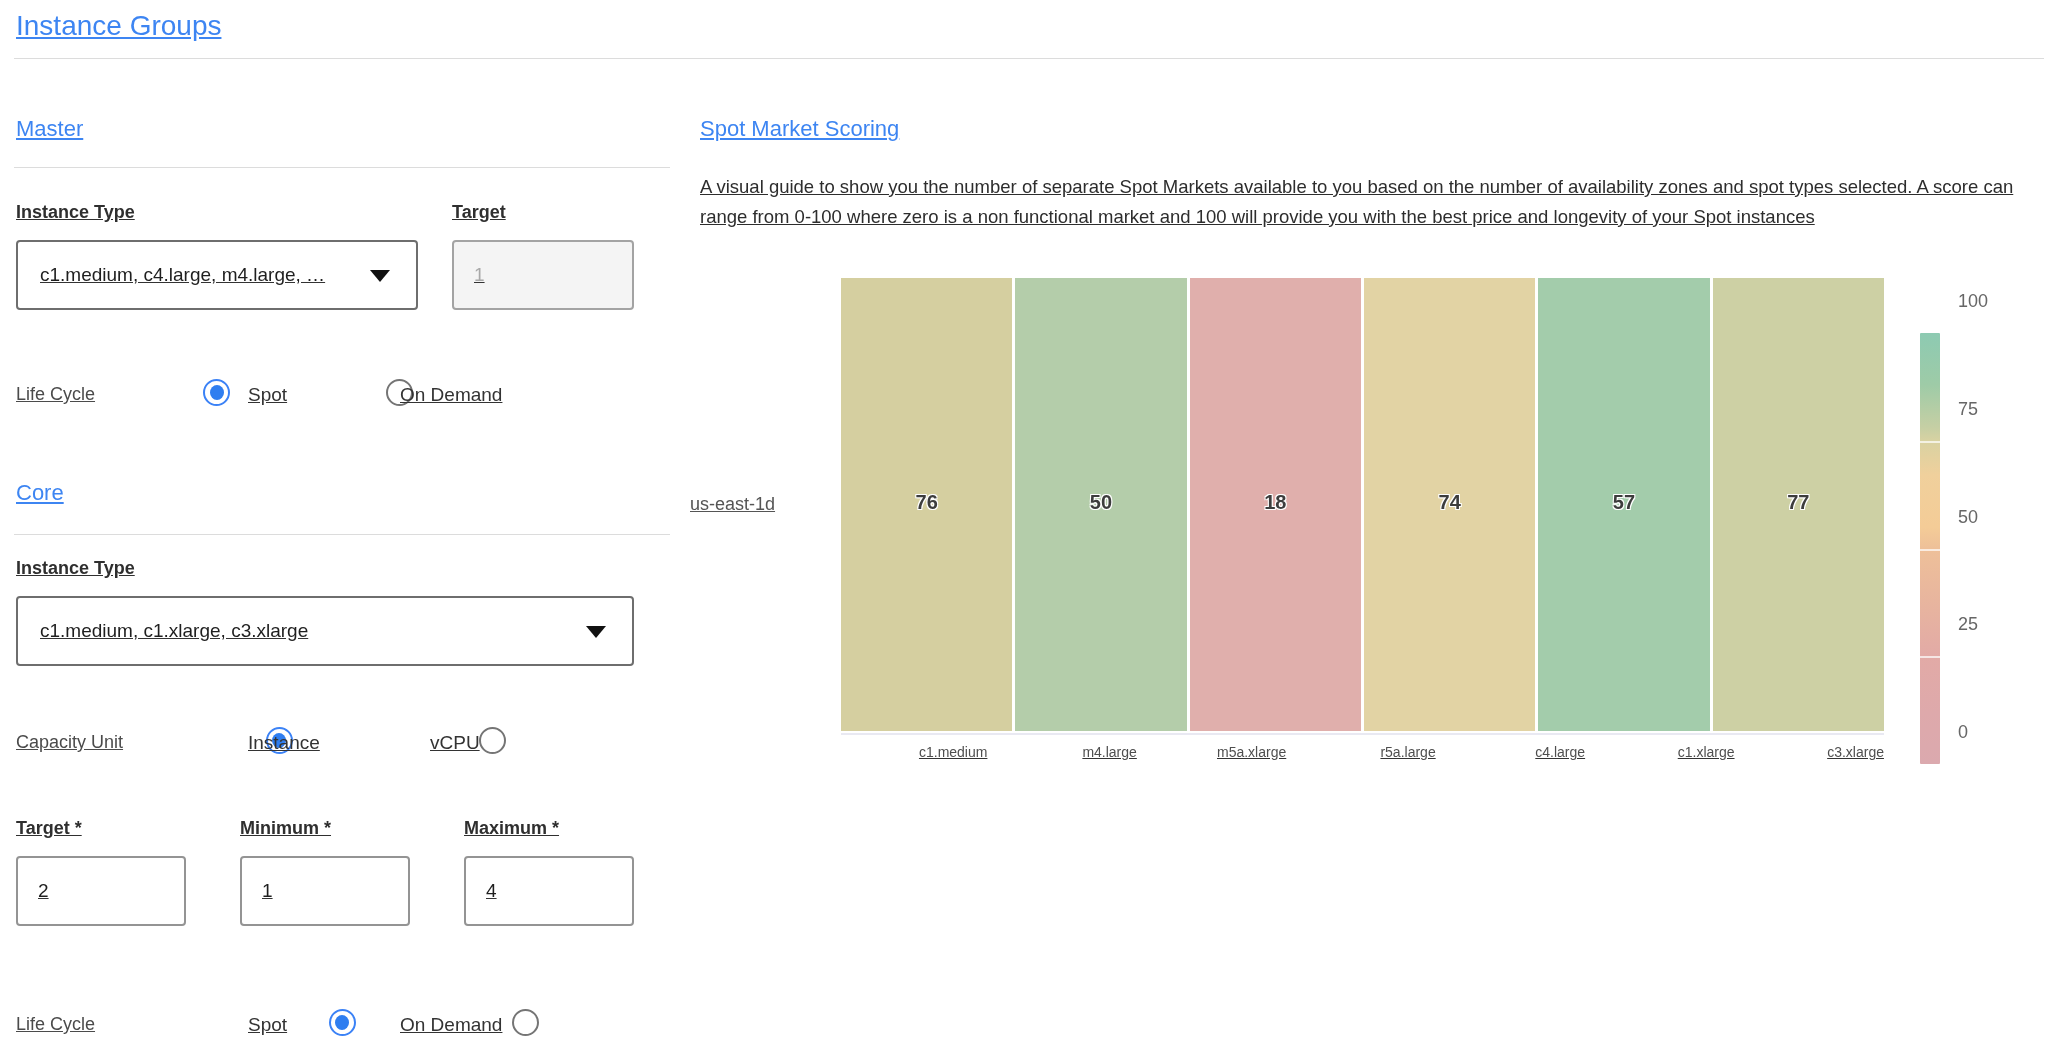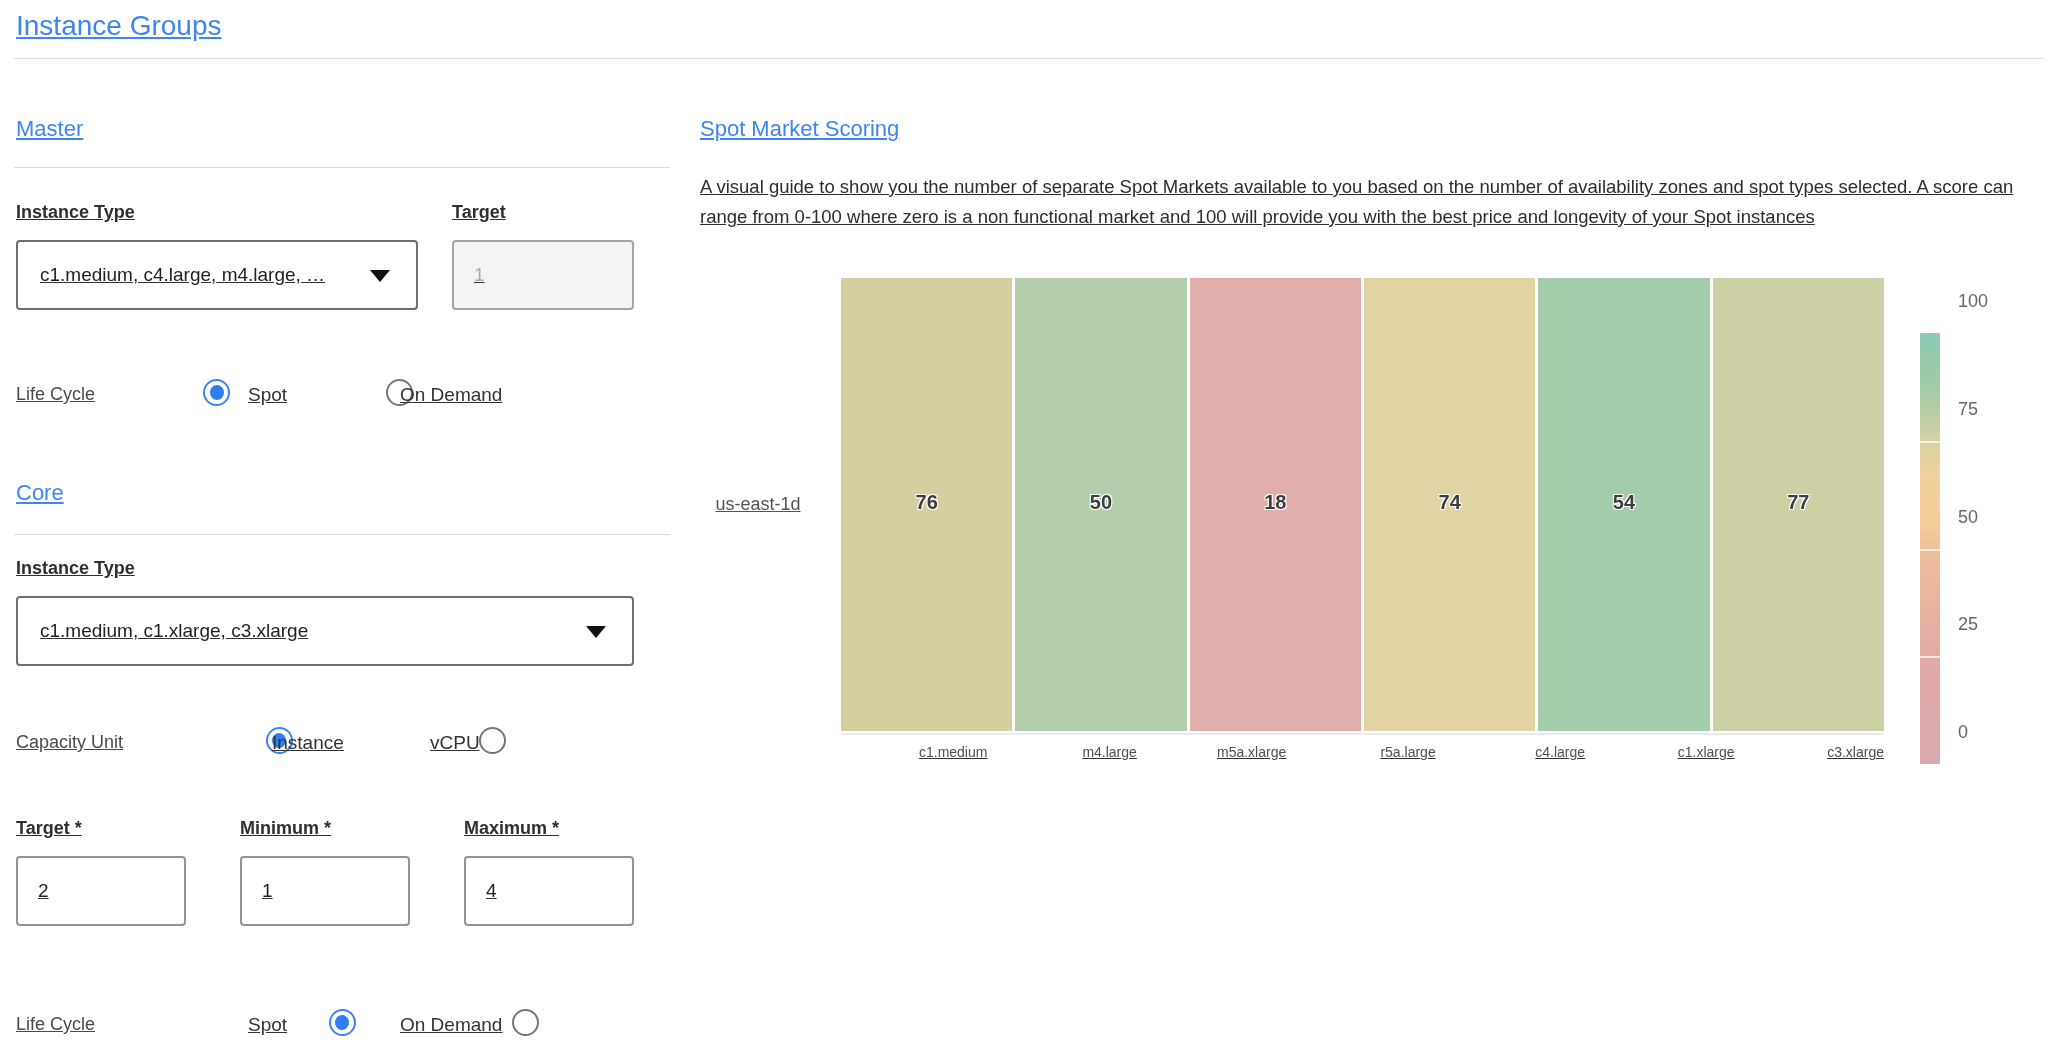--- a/index.html
+++ b/index.html
@@ -56,21 +56,21 @@
   .hm-grid { display: flex; gap: 3px; }
   .hm-cell { flex: 1; position: relative; }
   .hm-value {
     position: absolute; left: 0; right: 0; top: 50%; margin-top: -14px;
     text-align: center; font-size: 20px; font-weight: 600; color: #3d3d3d;
     text-shadow: -1px -1px 0 #fff, 1px -1px 0 #fff, -1px 1px 0 #fff, 1px 1px 0 #fff;
   }
   .hm-axis-line { background: #e9e9f2; }
   .hm-xlabels { display: flex; gap: 3px; }
   .hm-xlabel { flex: 1; text-align: right; font-size: 14px; color: #4f4f4f; }
-  .hm-rowlabel { font-size: 18px; color: #555; text-align: center; }
+  .hm-rowlabel { font-size: 18px; color: #555; text-align: left; }
 
   .colorbar {
     background: linear-gradient(to bottom,
       #8dcab2 0%, #9ecba7 12%, #c6cfa4 22%, #d8d2a2 25%,
       #f0d09c 33%, #f4cc97 45%, #eec099 50%, #e8b59e 62%,
       #e2aaa6 75%, #dea9ab 88%, #dba9ae 100%);
     border-radius: 1px; position: relative;
   }
   .cb-sep { position: absolute; left: 0; right: 0; height: 2px; background: rgba(255,255,255,0.7); }
   .cb-tick { position: absolute; font-size: 18px; color: #666; }
@@ -110,21 +110,21 @@
   <div class="abs rule" style="left:14px; top:534px; width:656px;"></div>
 
   <div class="abs field-label" style="left:16px; top:558px;">Instance Type</div>
   <div class="abs select-box" style="left:16px; top:596px; width:618px; height:70px;">
     <span class="select-value">c1.medium, c1.xlarge, c3.xlarge</span>
     <span class="caret"></span>
   </div>
 
   <div class="abs soft-label" style="left:16px; top:732px;">Capacity Unit</div>
   <span class="abs radio checked" style="left:203px; top:727px;"></span>
-  <span class="abs radio-label" style="left:248px; top:732px;margin-left:24px;">Instance</span>
+  <span class="abs radio-label" style="left:248px; top:732px;">Instance</span>
   <span class="abs radio" style="left:385px; top:727px;"></span>
   <span class="abs radio-label" style="left:430px; top:732px;">vCPU</span>
 
   <div class="abs field-label" style="left:16px; top:818px;">Target *</div>
   <div class="abs field-label" style="left:240px; top:818px;">Minimum *</div>
   <div class="abs field-label" style="left:464px; top:818px;">Maximum *</div>
 
   <div class="abs input-box" style="left:16px; top:856px; width:170px; height:70px;">
     <span class="input-value">2</span>
   </div>
@@ -154,21 +154,21 @@
       <div class="hm-cell" style="background: rgb(180, 205, 170);">
         <span class="hm-value">50</span>
       </div>
       <div class="hm-cell" style="background: rgb(224, 175, 172);">
         <span class="hm-value">18</span>
       </div>
       <div class="hm-cell" style="background: rgb(226, 211, 164);">
         <span class="hm-value">74</span>
       </div>
       <div class="hm-cell" style="background: rgb(163, 204, 171);">
-        <span class="hm-value">54</span>
+        <span class="hm-value">57</span>
       </div>
       <div class="hm-cell" style="background: rgb(205, 208, 164);">
         <span class="hm-value">77</span>
       </div>
     </div>
   <div class="abs hm-axis-line" style="left:841px; top:733px; width:1043px; height:2px;"></div>
   <div class="abs hm-xlabels" style="left:841px; top:744px; width:1043px;">
       <div class="hm-xlabel">c1.medium</div>
       <div class="hm-xlabel">m4.large</div>
       <div class="hm-xlabel">m5a.xlarge</div>

